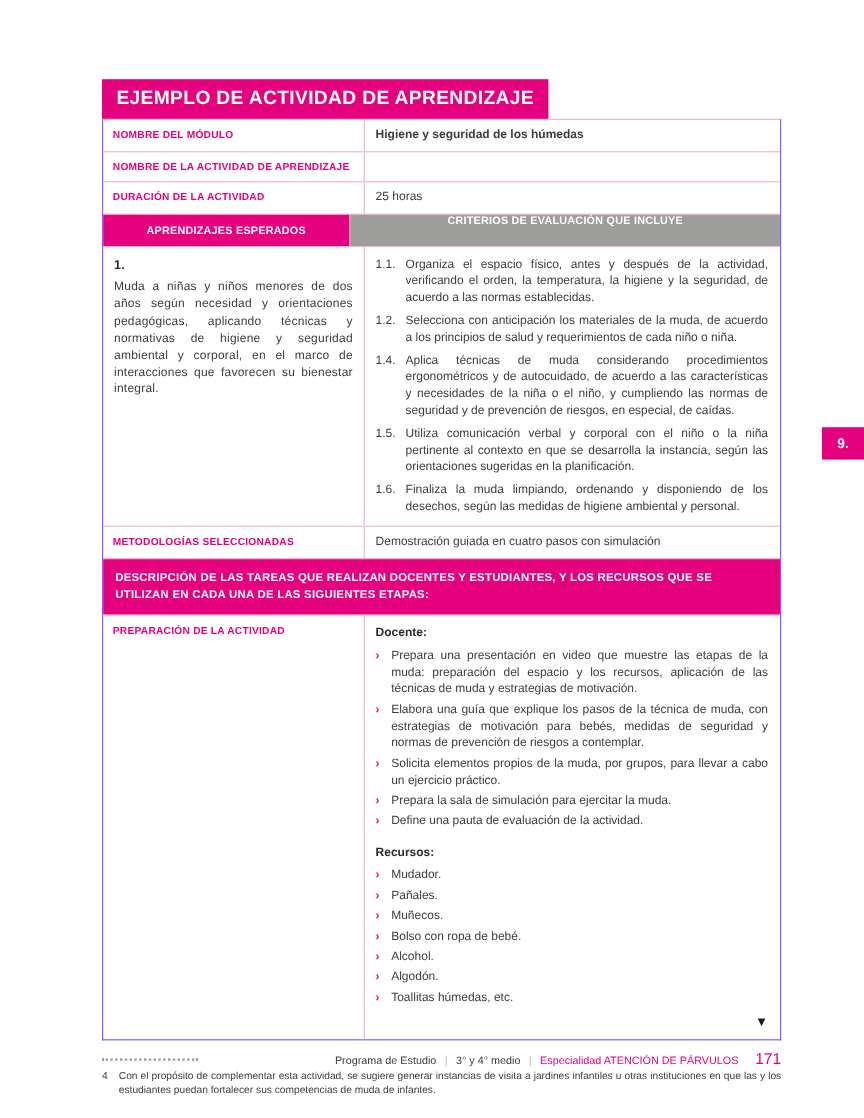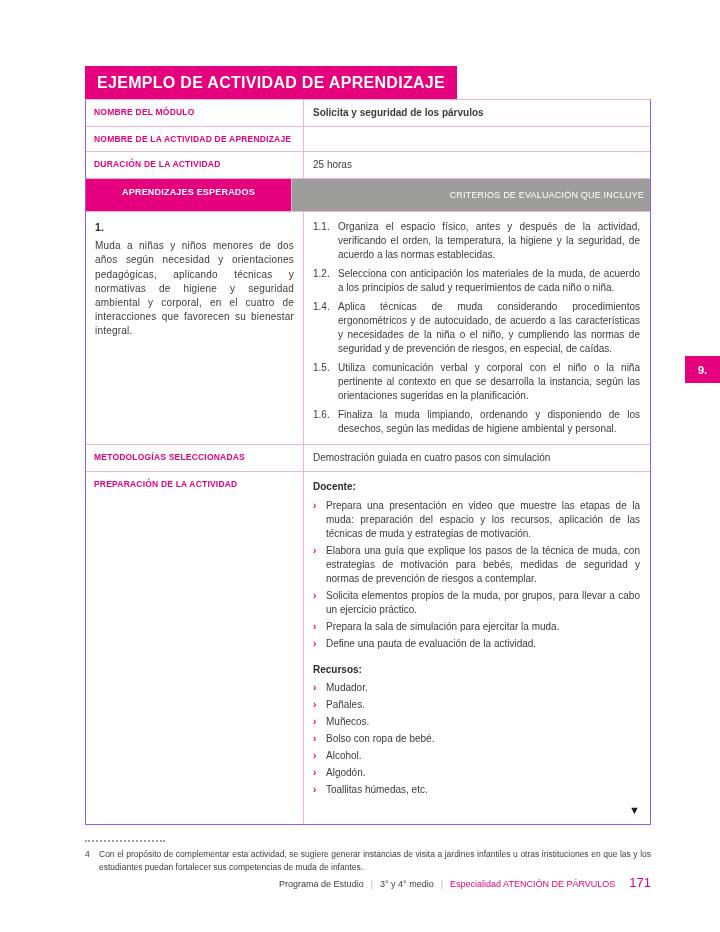--- a/index.html
+++ b/index.html
@@ -44,22 +44,22 @@
   .header-row .hl {
     width: 206px; flex: none;
     background: #e5007d; color: #fff;
     font-weight: bold; font-size: 9px; letter-spacing: 0.2px;
     text-align: center; padding: 8px 6px;
     border-right: 1px solid #f0b4d6;
   }
   .header-row .hr {
     flex: 1;
     background: #9d9d9c; color: #fff;
-    font-weight: normal; font-size: 9px; letter-spacing: 0.2px;
-    text-align: right; padding: 11px 6px;
+    font-weight: bold; font-size: 9px; letter-spacing: 0.2px;
+    text-align: center; padding: 0 6px;
   }
 
   .el-cell { padding: 8px 9px; }
   .el-num { font-weight: bold; font-size: 10.5px; margin-bottom: 5px; color: #2b2b2a; }
   .el-text { font-size: 10px; line-height: 1.42; text-align: justify; }
 
   .crit-cell { padding: 8px 10px 8px 9px; }
   .crit { display: flex; margin-bottom: 5px; }
   .crit:last-child { margin-bottom: 0; }
   .crit-num { width: 25px; flex: none; font-size: 10px; line-height: 1.4; }
@@ -112,39 +112,39 @@
   </div>
 
   <div class="content">
 
     <div class="title-banner">EJEMPLO DE ACTIVIDAD DE APRENDIZAJE</div>
 
     <div class="doc-table">
 
       <div class="trow">
         <div class="cell-label">NOMBRE DEL MÓDULO</div>
-        <div class="cell-value bold-val">Solicita y seguridad de los párvulos</div>
+        <div class="cell-value bold-val">Higiene y seguridad de los húmedas</div>
       </div>
       <div class="trow">
         <div class="cell-label">NOMBRE DE LA ACTIVIDAD DE APRENDIZAJE</div>
       </div>
       <div class="trow">
         <div class="cell-label">DURACIÓN DE LA ACTIVIDAD</div>
         <div class="cell-value">25 horas</div>
       </div>
 
       <div class="trow header-row">
         <div class="hl">APRENDIZAJES ESPERADOS</div>
         <div class="hr">CRITERIOS DE EVALUACIÓN QUE INCLUYE</div>
       </div>
 
       <div class="trow">
         <div class="cell-label el-cell" style="color:#3c3c3b; font-weight:normal;">
           <div class="el-num">1.</div>
-          <div class="el-text">Muda a niñas y niños menores de dos años según necesidad y orientaciones pedagógicas, aplicando técnicas y normativas de higiene y seguridad ambiental y corporal, en el cuatro de interacciones que favorecen su bienestar integral.</div>
+          <div class="el-text">Muda a niñas y niños menores de dos años según necesidad y orientaciones pedagógicas, aplicando técnicas y normativas de higiene y seguridad ambiental y corporal, en el marco de interacciones que favorecen su bienestar integral.</div>
         </div>
         <div class="cell-value crit-cell">
           <div class="crit">
             <span class="crit-num">1.1.</span>
             <span class="crit-text">Organiza el espacio físico, antes y después de la actividad, verificando el orden, la temperatura, la higiene y la seguridad, de acuerdo a las normas establecidas.</span>
           </div>
           <div class="crit">
             <span class="crit-num">1.2.</span>
             <span class="crit-text">Selecciona con anticipación los materiales de la muda, de acuerdo a los principios de salud y requerimientos de cada niño o niña.</span>
           </div>
@@ -161,20 +161,23 @@
             <span class="crit-text">Finaliza la muda limpiando, ordenando y disponiendo de los desechos, según las medidas de higiene ambiental y personal.</span>
           </div>
         </div>
       </div>
 
       <div class="trow">
         <div class="cell-label">METODOLOGÍAS SELECCIONADAS</div>
         <div class="cell-value">Demostración guiada en cuatro pasos con simulación</div>
       </div>
 
+      <div class="trow">
+        <div class="desc-banner" style="flex:1;">DESCRIPCIÓN DE LAS TAREAS QUE REALIZAN DOCENTES Y ESTUDIANTES, Y LOS RECURSOS QUE SE UTILIZAN EN CADA UNA DE LAS SIGUIENTES ETAPAS:</div>
+      </div>
 
       <div class="trow">
         <div class="cell-label">PREPARACIÓN DE LA ACTIVIDAD</div>
         <div class="cell-value prep-cell">
           <div class="prep-heading">Docente:</div>
 
           <div class="bullet">
             <span class="bullet-marker">›</span>
             <span class="bullet-text">Prepara una presentación en video que muestre las etapas de la muda: preparación del espacio y los recursos, aplicación de las técnicas de muda y estrategias de motivación.</span>
           </div>

